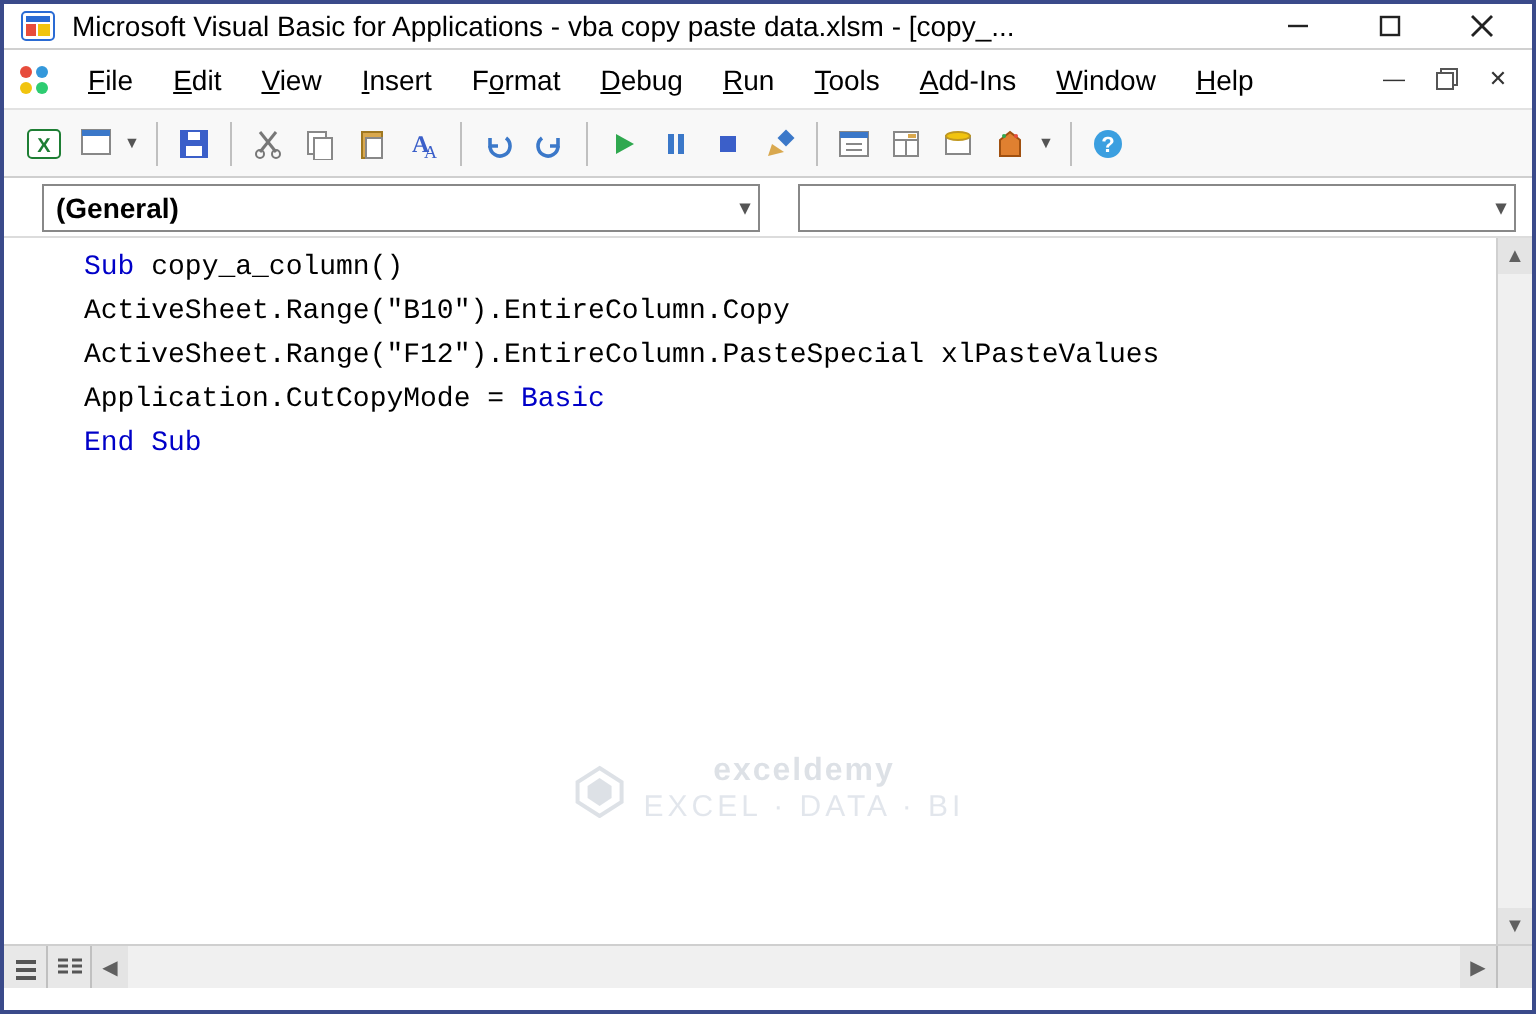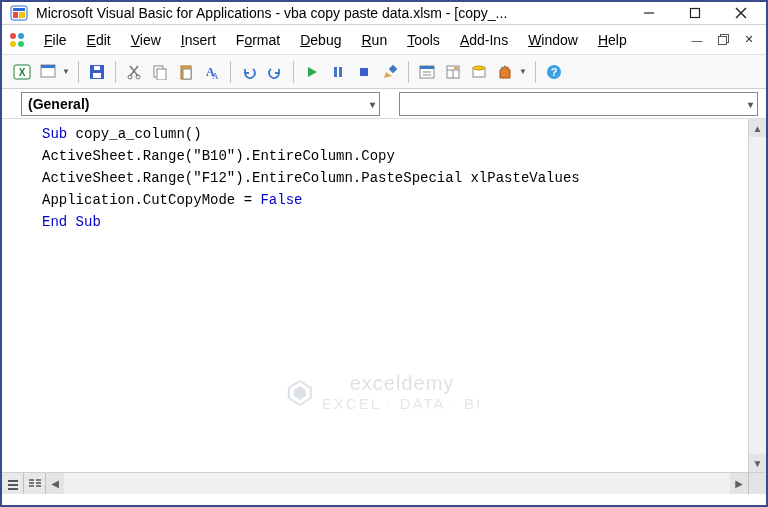--- a/index.html
+++ b/index.html
@@ -157,21 +157,21 @@
     font-size:10px; color:#606060;
   }
   .hscroll .track { flex:1; background:#f0f0f0; }
   
   .watermark {
     position:absolute; left:50%; transform:translateX(-50%);
     bottom: 60px; opacity:0.25; color:#7a8aa0;
     font-family: Arial, sans-serif; text-align:center;
     pointer-events:none; display:flex; align-items:center; gap:8px;
   }
-  .watermark .wtxt { font-size:20px; font-weight:400; letter-spacing:1px;}
+  .watermark .wtxt { font-size:16px; font-weight:700; letter-spacing:1px;}
   .watermark .wsub { display:block; font-size:15px; letter-spacing:2px; color:#90a0b8;}
 </style>
 </head>
 <body>
 
 <div class="titlebar">
   <span class="app-icon">
     <svg width="18" height="18" viewBox="0 0 18 18">
         <rect x="1" y="2" width="16" height="14" rx="2" fill="#fff" stroke="#2a6bd4"></rect>
         <rect x="3" y="4" width="12" height="3" fill="#2a6bd4"></rect>
@@ -363,21 +363,21 @@
   </div>
   <div class="combo">
     <span class="arrow">▾</span>
   </div>
 </div>
 
 <div class="code-wrap">
   <div class="code-area" id="code"><span class="kw">Sub</span> copy_a_column()
 ActiveSheet.Range("B10").EntireColumn.Copy
 ActiveSheet.Range("F12").EntireColumn.PasteSpecial xlPasteValues
-Application.CutCopyMode = <span class="kw">False</span>
+Application.CutCopyMode = <span class="kw">Basic</span>
 <span class="kw">End Sub</span>
 </div>
   <div class="vscroll">
     <div class="up">▲</div>
     <div class="down">▼</div>
   </div>
   <div class="watermark">
     <svg width="28" height="28" viewBox="0 0 28 28">
         <polygon points="14,3 25,10 25,20 14,27 3,20 3,10" fill="none" stroke="#7a8aa0" stroke-width="2"></polygon>
         <polygon points="14,8 20,12 20,18 14,22 8,18 8,12" fill="#7a8aa0"></polygon>

